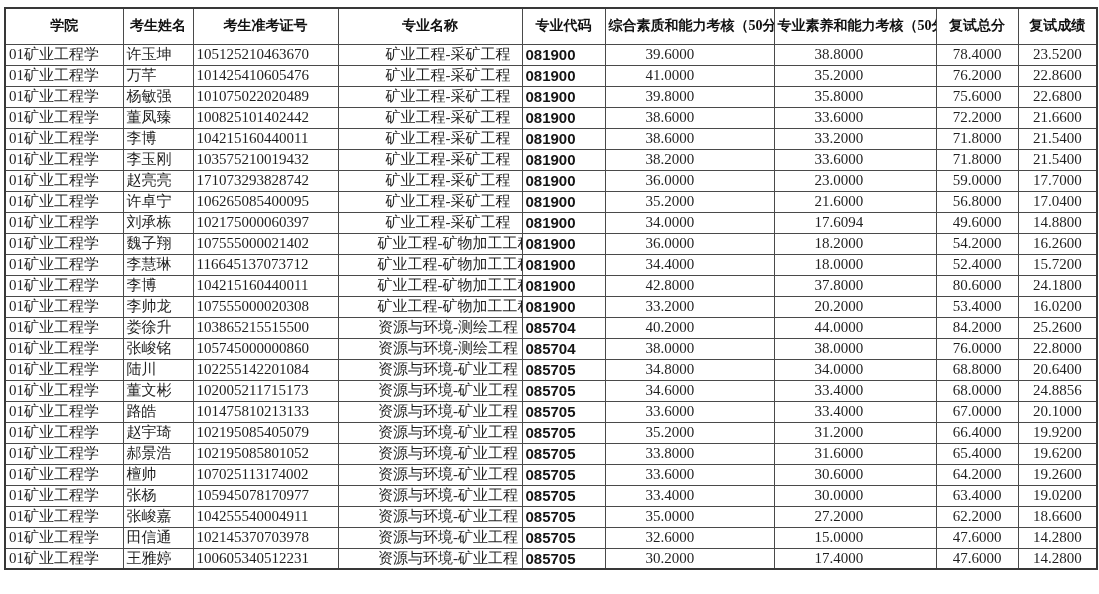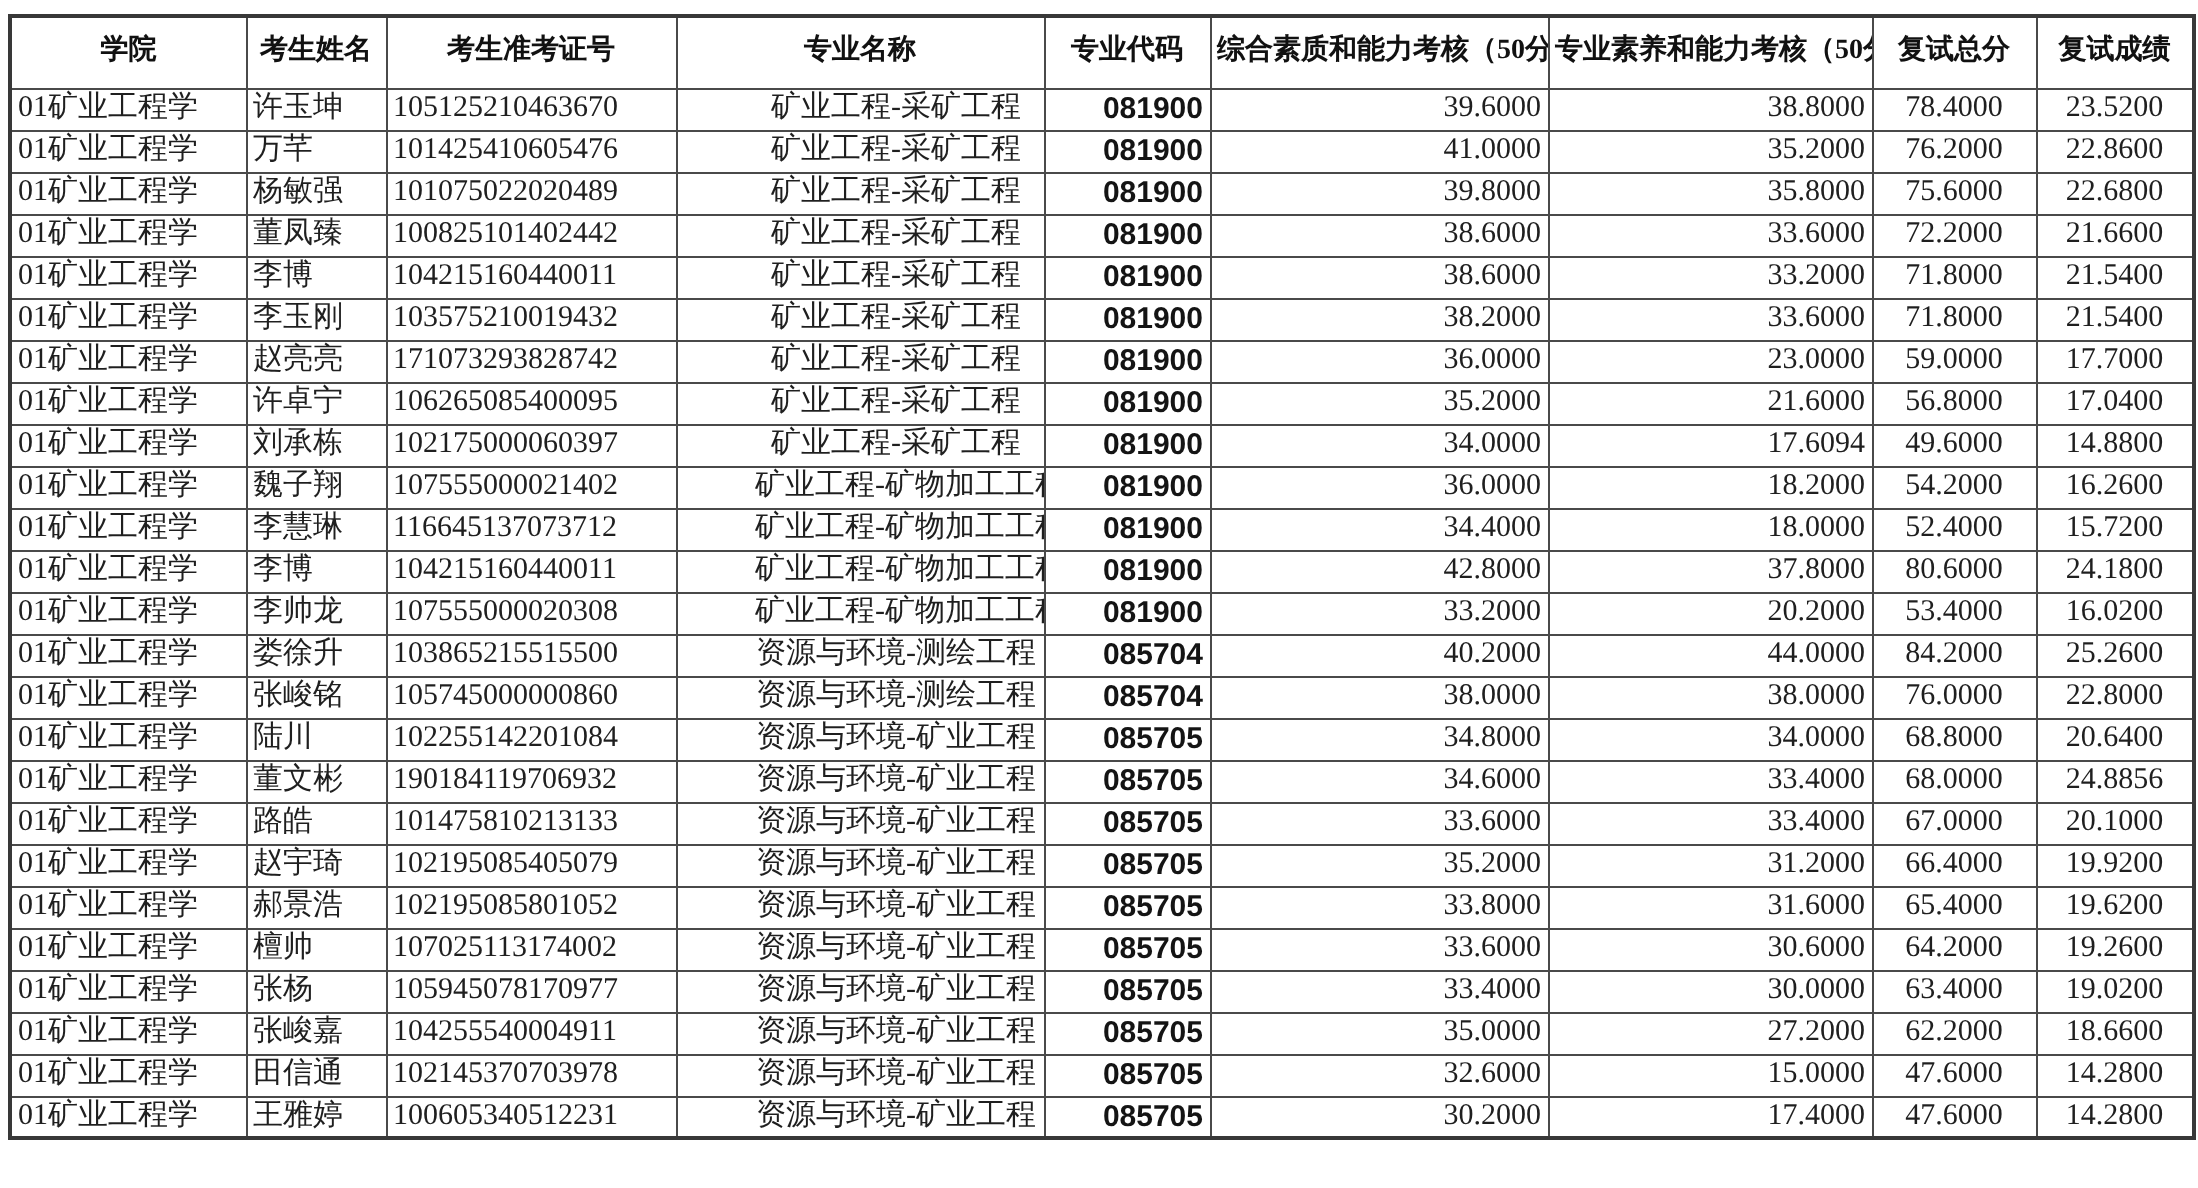--- a/index.html
+++ b/index.html
@@ -43,28 +43,28 @@
     color: #111;
   }
   .results tbody td { height: 21px; }
 
   
   .results td:nth-child(1),
   .results td:nth-child(2),
   .results td:nth-child(3) { text-align: left; }
   .results td:nth-child(4) { text-align: center; padding-left: 39px; }
   .results td:nth-child(5) {
-    text-align: right;
+    text-align: left;
     font-family: "Liberation Sans", "DejaVu Sans", sans-serif;
     font-weight: bold;
     font-size: 15px;
     color: #141414;
   }
   .results td:nth-child(6),
-  .results td:nth-child(7) { text-align: right; padding-left: 40px; }
+  .results td:nth-child(7) { text-align: left; padding-left: 40px; }
   .results td:nth-child(8),
   .results td:nth-child(9) { text-align: center; margin-left: 39px; }
 </style>
 </head>
 <body>
 
 <div class="page">
   <table class="results">
     <colgroup>
         <col style="width: 118px;">
@@ -263,21 +263,21 @@
           <td>资源与环境-矿业工程</td>
           <td>085705</td>
           <td>34.8000</td>
           <td>34.0000</td>
           <td>68.8000</td>
           <td>20.6400</td>
         </tr>
         <tr>
           <td>01矿业工程学</td>
           <td>董文彬</td>
-          <td>190184119706932</td>
+          <td>102005211715173</td>
           <td>资源与环境-矿业工程</td>
           <td>085705</td>
           <td>34.6000</td>
           <td>33.4000</td>
           <td>68.0000</td>
           <td>24.8856</td>
         </tr>
         <tr>
           <td>01矿业工程学</td>
           <td>路皓</td>

